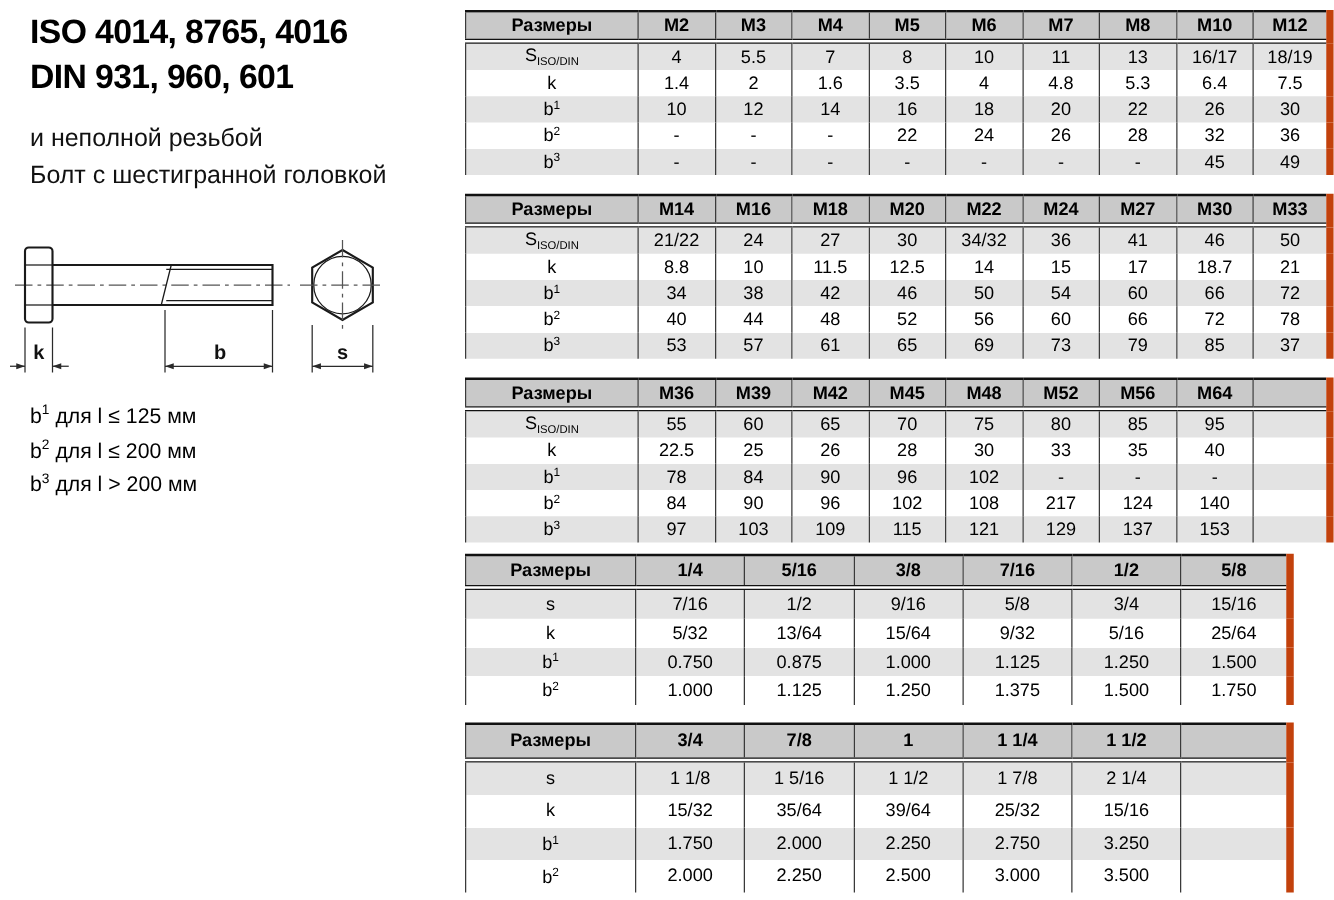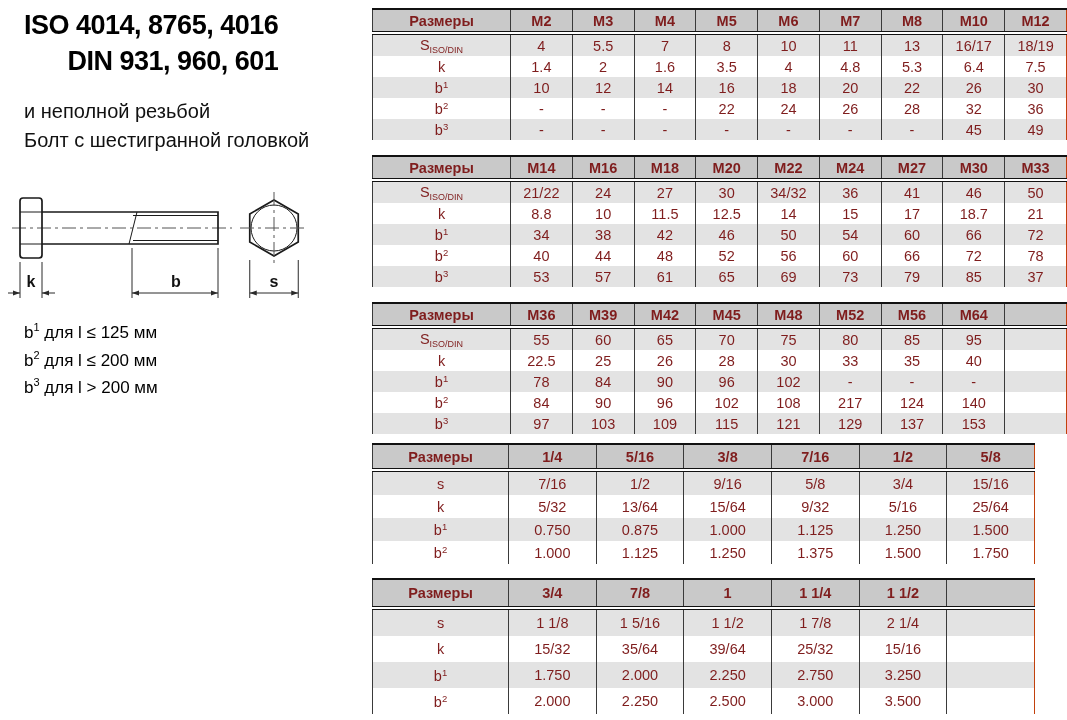--- a/index.html
+++ b/index.html
@@ -7,21 +7,21 @@
     width:1067px;height:720px;position:relative;overflow:hidden;
     background:#ffffff;color:#1f1f1f;
     font-family:"Liberation Sans","DejaVu Sans",sans-serif;
   }
   
   .title{
     position:absolute;left:24px;top:8px;
     font-size:27px;font-weight:bold;line-height:1.33;color:#000;
     letter-spacing:-0.5px;white-space:nowrap;
   }
-  .title span{display:block;text-align:right;}
+  .title span{display:block;}
   .subtitle{
     position:absolute;left:24px;top:97px;
     font-size:20px;line-height:1.45;color:#111;white-space:nowrap;
   }
   .subtitle span{display:block;}
   .drawing{position:absolute;left:8px;top:186px;}
   .drawing .outline{fill:none;stroke:#1a1a1a;stroke-width:1.7;}
   .drawing .thin{fill:none;stroke:#1a1a1a;stroke-width:1;}
   .drawing .dim{fill:none;stroke:#2a2a2a;stroke-width:1;}
   .drawing .center{fill:none;stroke:#555;stroke-width:1;stroke-dasharray:14 4 3 4;}
@@ -29,27 +29,27 @@
   .drawing text{font-family:"Liberation Sans",sans-serif;font-size:16px;font-weight:bold;fill:#111;}
   .footnotes{
     position:absolute;left:24px;top:319px;
     font-size:17px;line-height:1.62;color:#000000;
   }
   .footnotes div{white-space:nowrap;}
   .footnotes sup{font-size:11px;}
   
   .dim-table{
     position:absolute;border-collapse:collapse;table-layout:fixed;
-    font-size:14.5px;color:#7f1d1d;
+    font-size:14.5px;color:#000000;
   }
   .dim-table th,.dim-table td{
     text-align:center;vertical-align:middle;padding:0 2px;
     border-left:1px solid #3a3a3a;overflow:hidden;white-space:nowrap;
   }
-  .dim-table th:last-child,.dim-table td:last-child{border-right:1px solid #c2410c;margin-top:44px;}
+  .dim-table th:last-child,.dim-table td:last-child{border-right:6px solid #c2410c;margin-top:44px;}
   .dim-table thead th{
     background:var(--header-bg,#c9c9c9);font-weight:bold;
     border-top:2px solid #111;border-bottom:4px double #111;
   }
   .dim-table tbody tr:nth-child(odd) td{background:var(--stripe-bg,#e3e3e3);}
   .dim-table sub{font-size:9px;vertical-align:-3px;letter-spacing:0;}
   .dim-table sup{font-size:9.5px;vertical-align:5px;}
   .dim-table .label-col{width:133px;}
   .t0{left:372px;top:8px;width:695px;}
   .t1{left:372px;top:155px;width:695px;}

